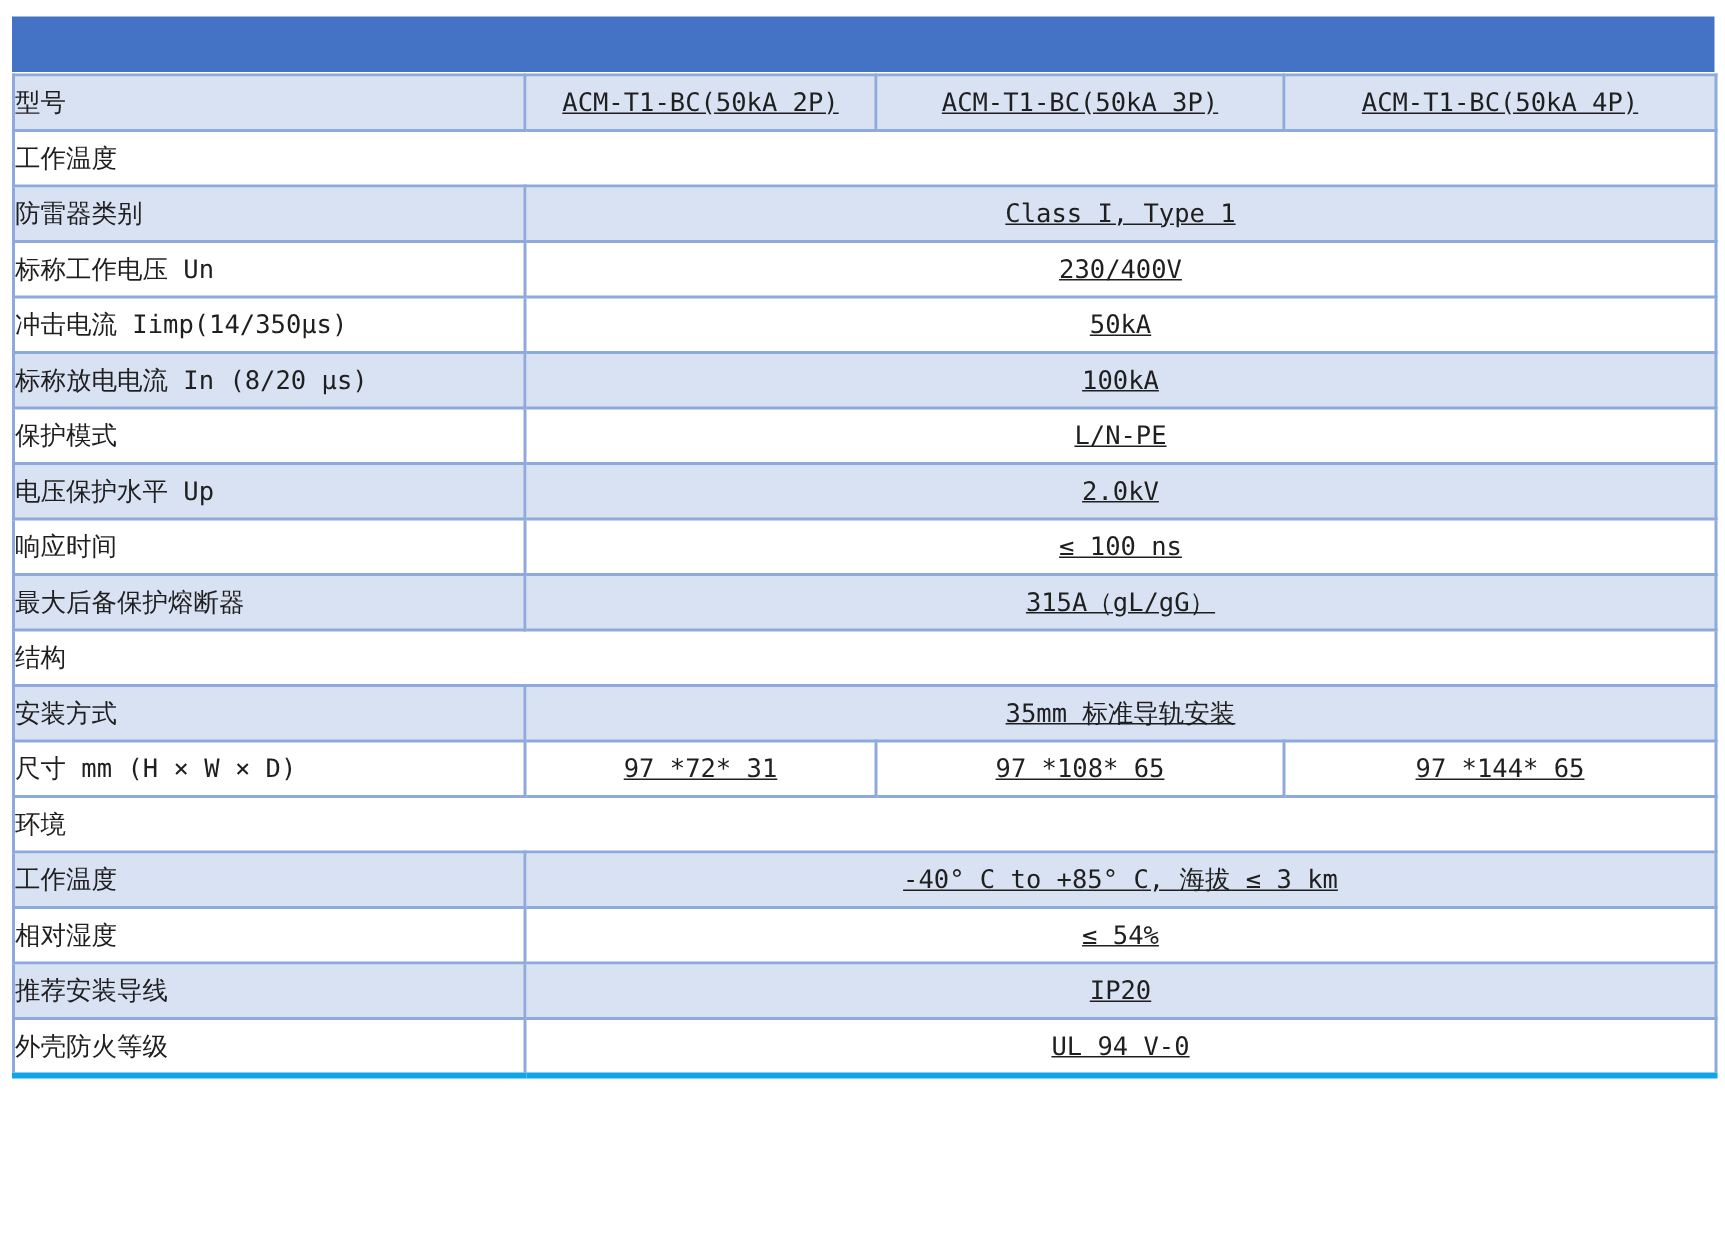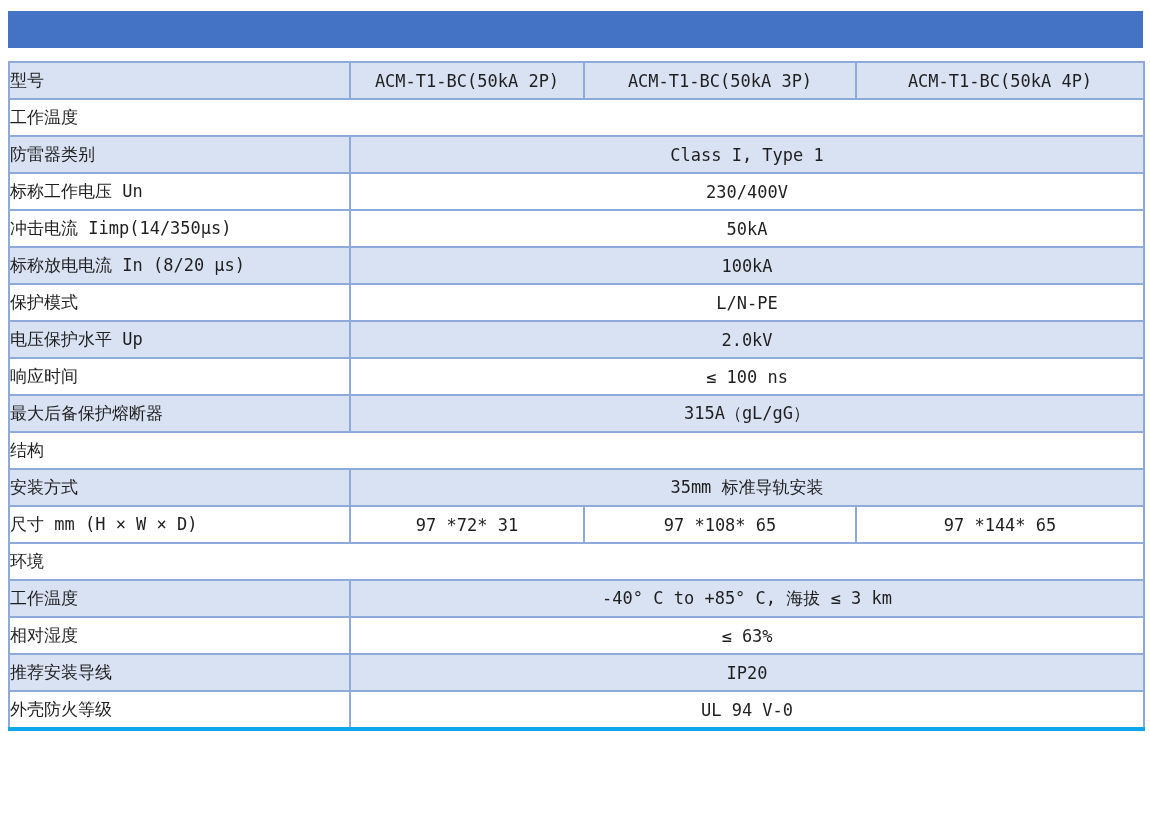--- a/index.html
+++ b/index.html
@@ -23,39 +23,40 @@
   }
   .title-bar {
     width: 100%;
     height: 37px;
     background: #4472c4;
   }
   table.spec {
     border-collapse: collapse;
     table-layout: fixed;
     width: 1135px;
-    margin-top: 13px;
+    margin-top: 1px;
   }
   table.spec td {
     border: 2px solid #8eaadb;
     height: 35px;
     font-size: 17px;
     padding: 0;
     overflow: hidden;
     white-space: nowrap;
     vertical-align: middle;
     background: #ffffff;
   }
   tr.shade td { background: #d9e2f3; }
   td.label {
     text-align: left;
     padding-left: 14px;
   }
   td.val {
     text-align: center;
+    text-decoration: underline;
   }
   tr:last-child td { border-bottom: 4px solid #0ea5e9; }
 </style>
 </head>
 <body>
 
 <div class="sheet">
   <div class="title-bar" style="background: rgb(68, 114, 196);"></div>
   <table class="spec">
     <colgroup>
@@ -121,21 +122,21 @@
         </tr>
         <tr>
           <td class="label" colspan="4">环境</td>
         </tr>
         <tr class="shade">
           <td class="label">工作温度</td>
           <td class="val" colspan="3">-40° C to +85° C, 海拔 ≤ 3 km</td>
         </tr>
         <tr>
           <td class="label">相对湿度</td>
-          <td class="val" colspan="3">≤ 63%</td>
+          <td class="val" colspan="3">≤ 54%</td>
         </tr>
         <tr class="shade">
           <td class="label">推荐安装导线</td>
           <td class="val" colspan="3">IP20</td>
         </tr>
         <tr>
           <td class="label">外壳防火等级</td>
           <td class="val" colspan="3">UL 94 V-0</td>
         </tr>
       </tbody>

